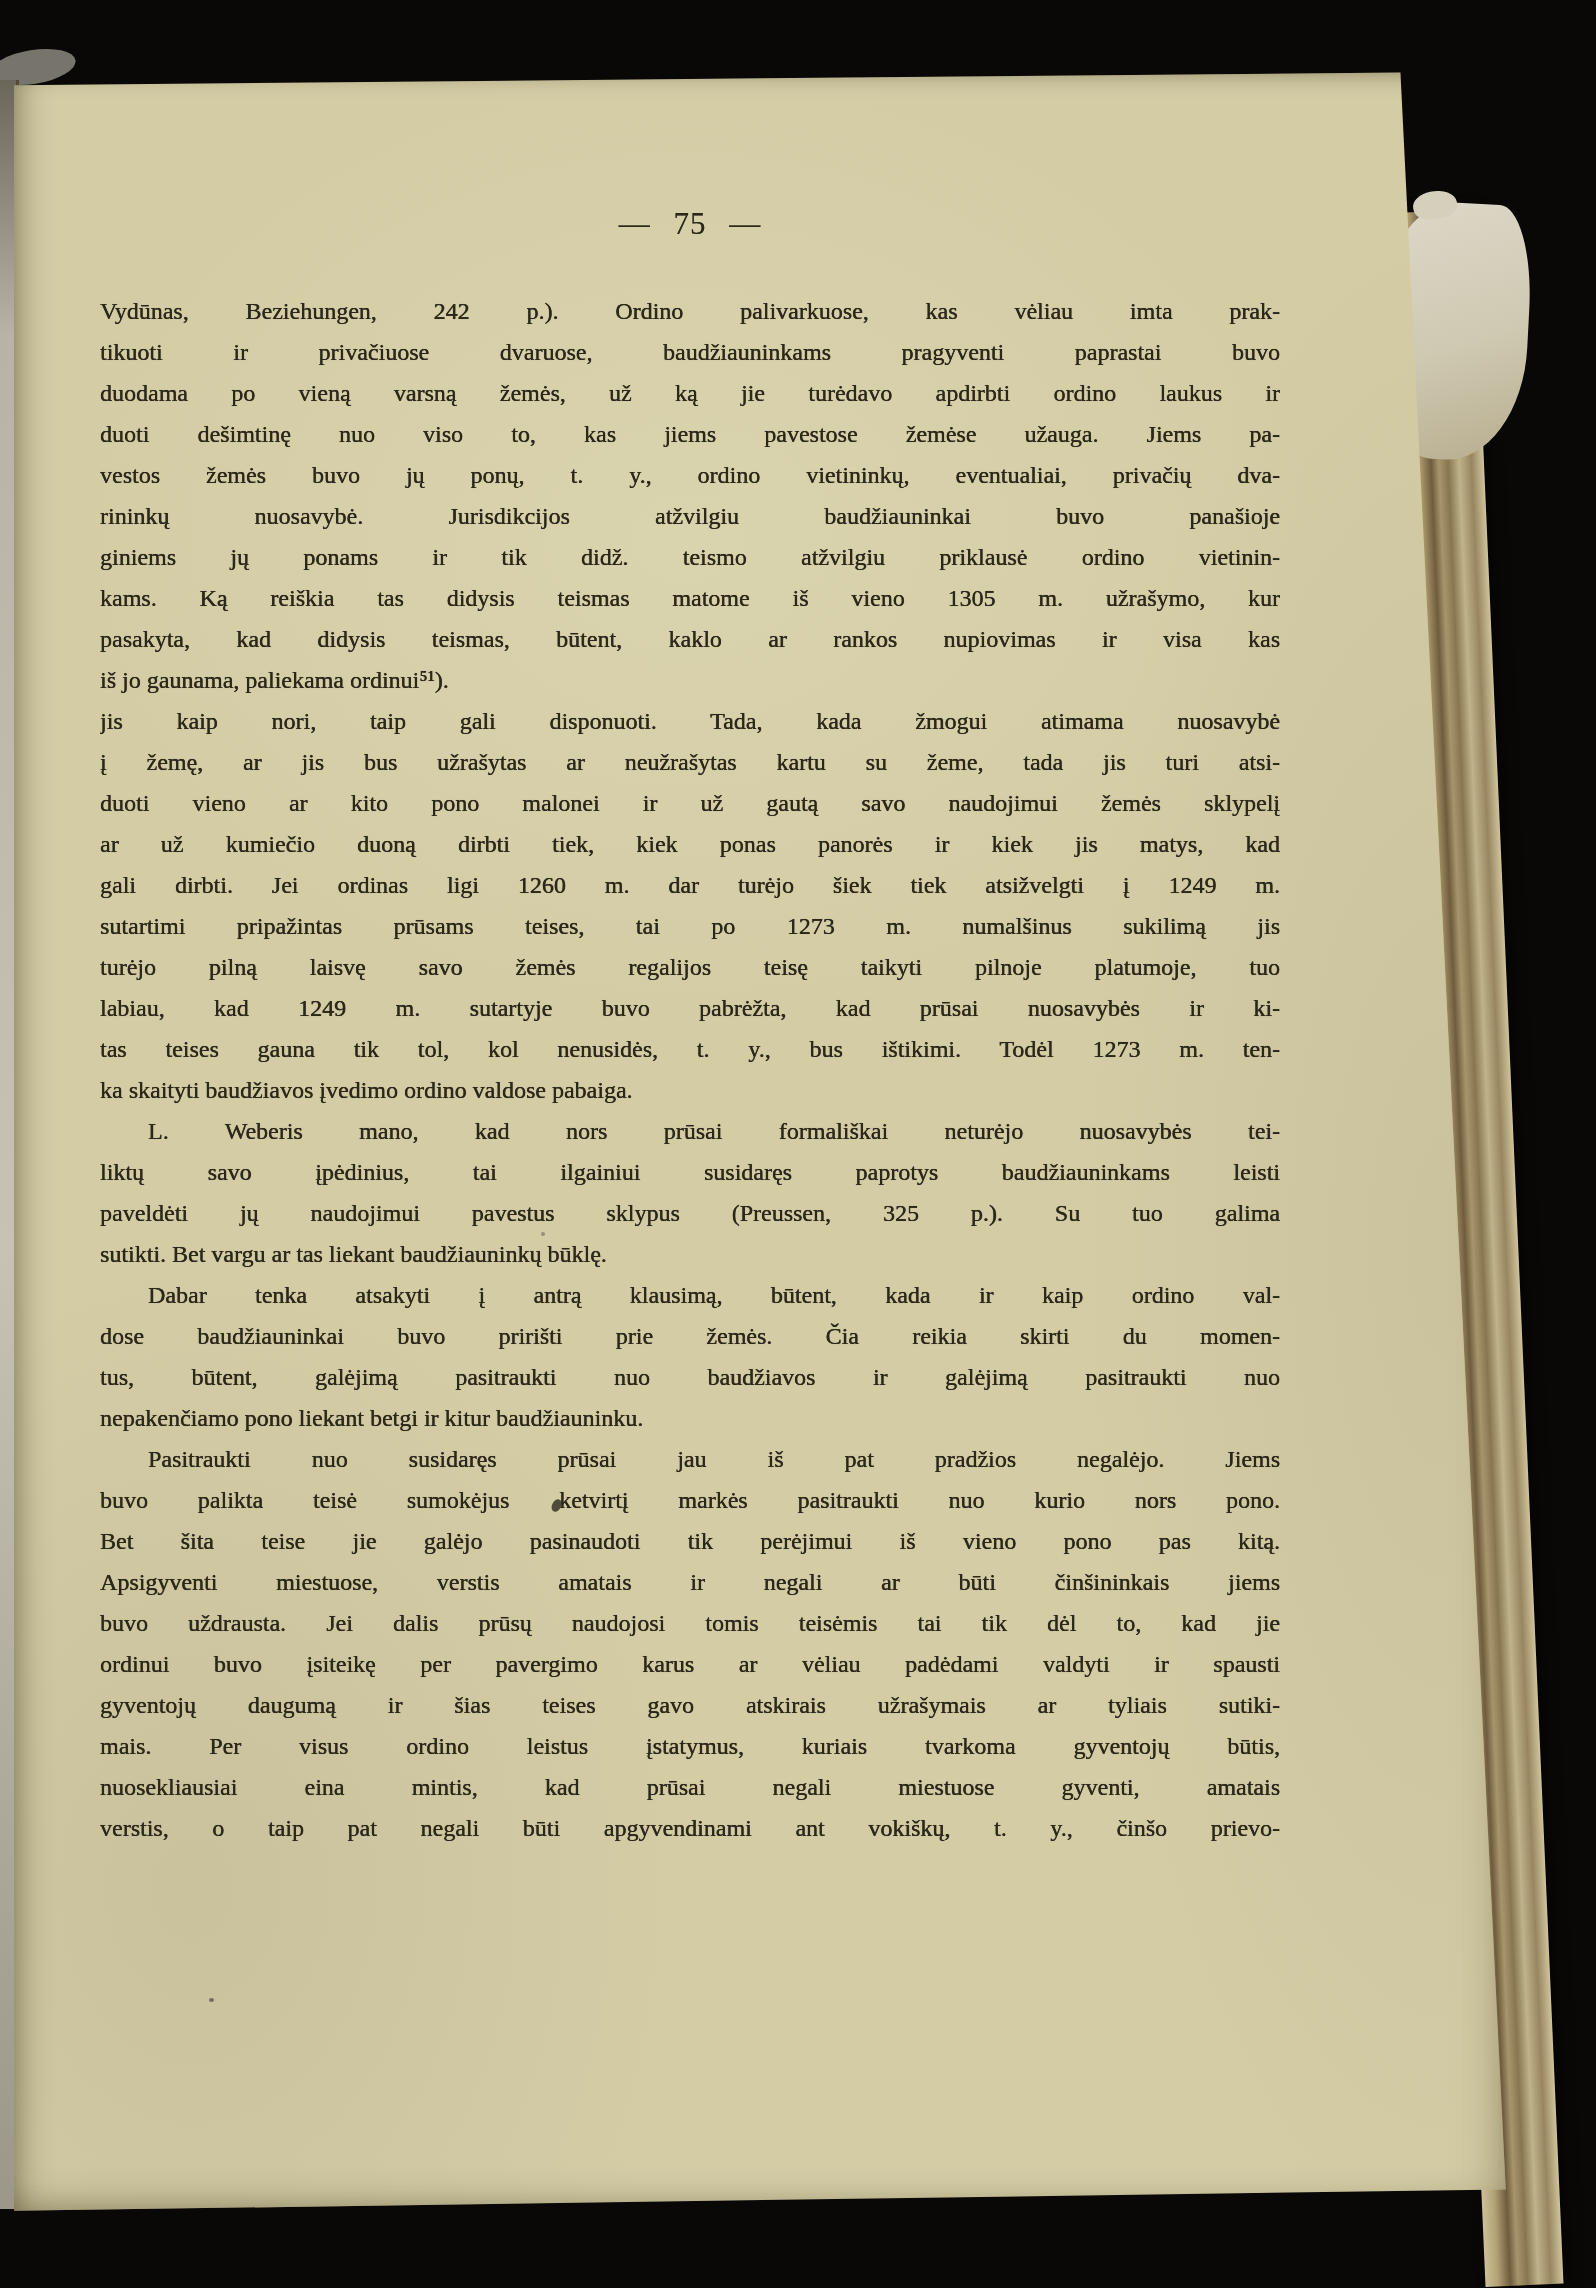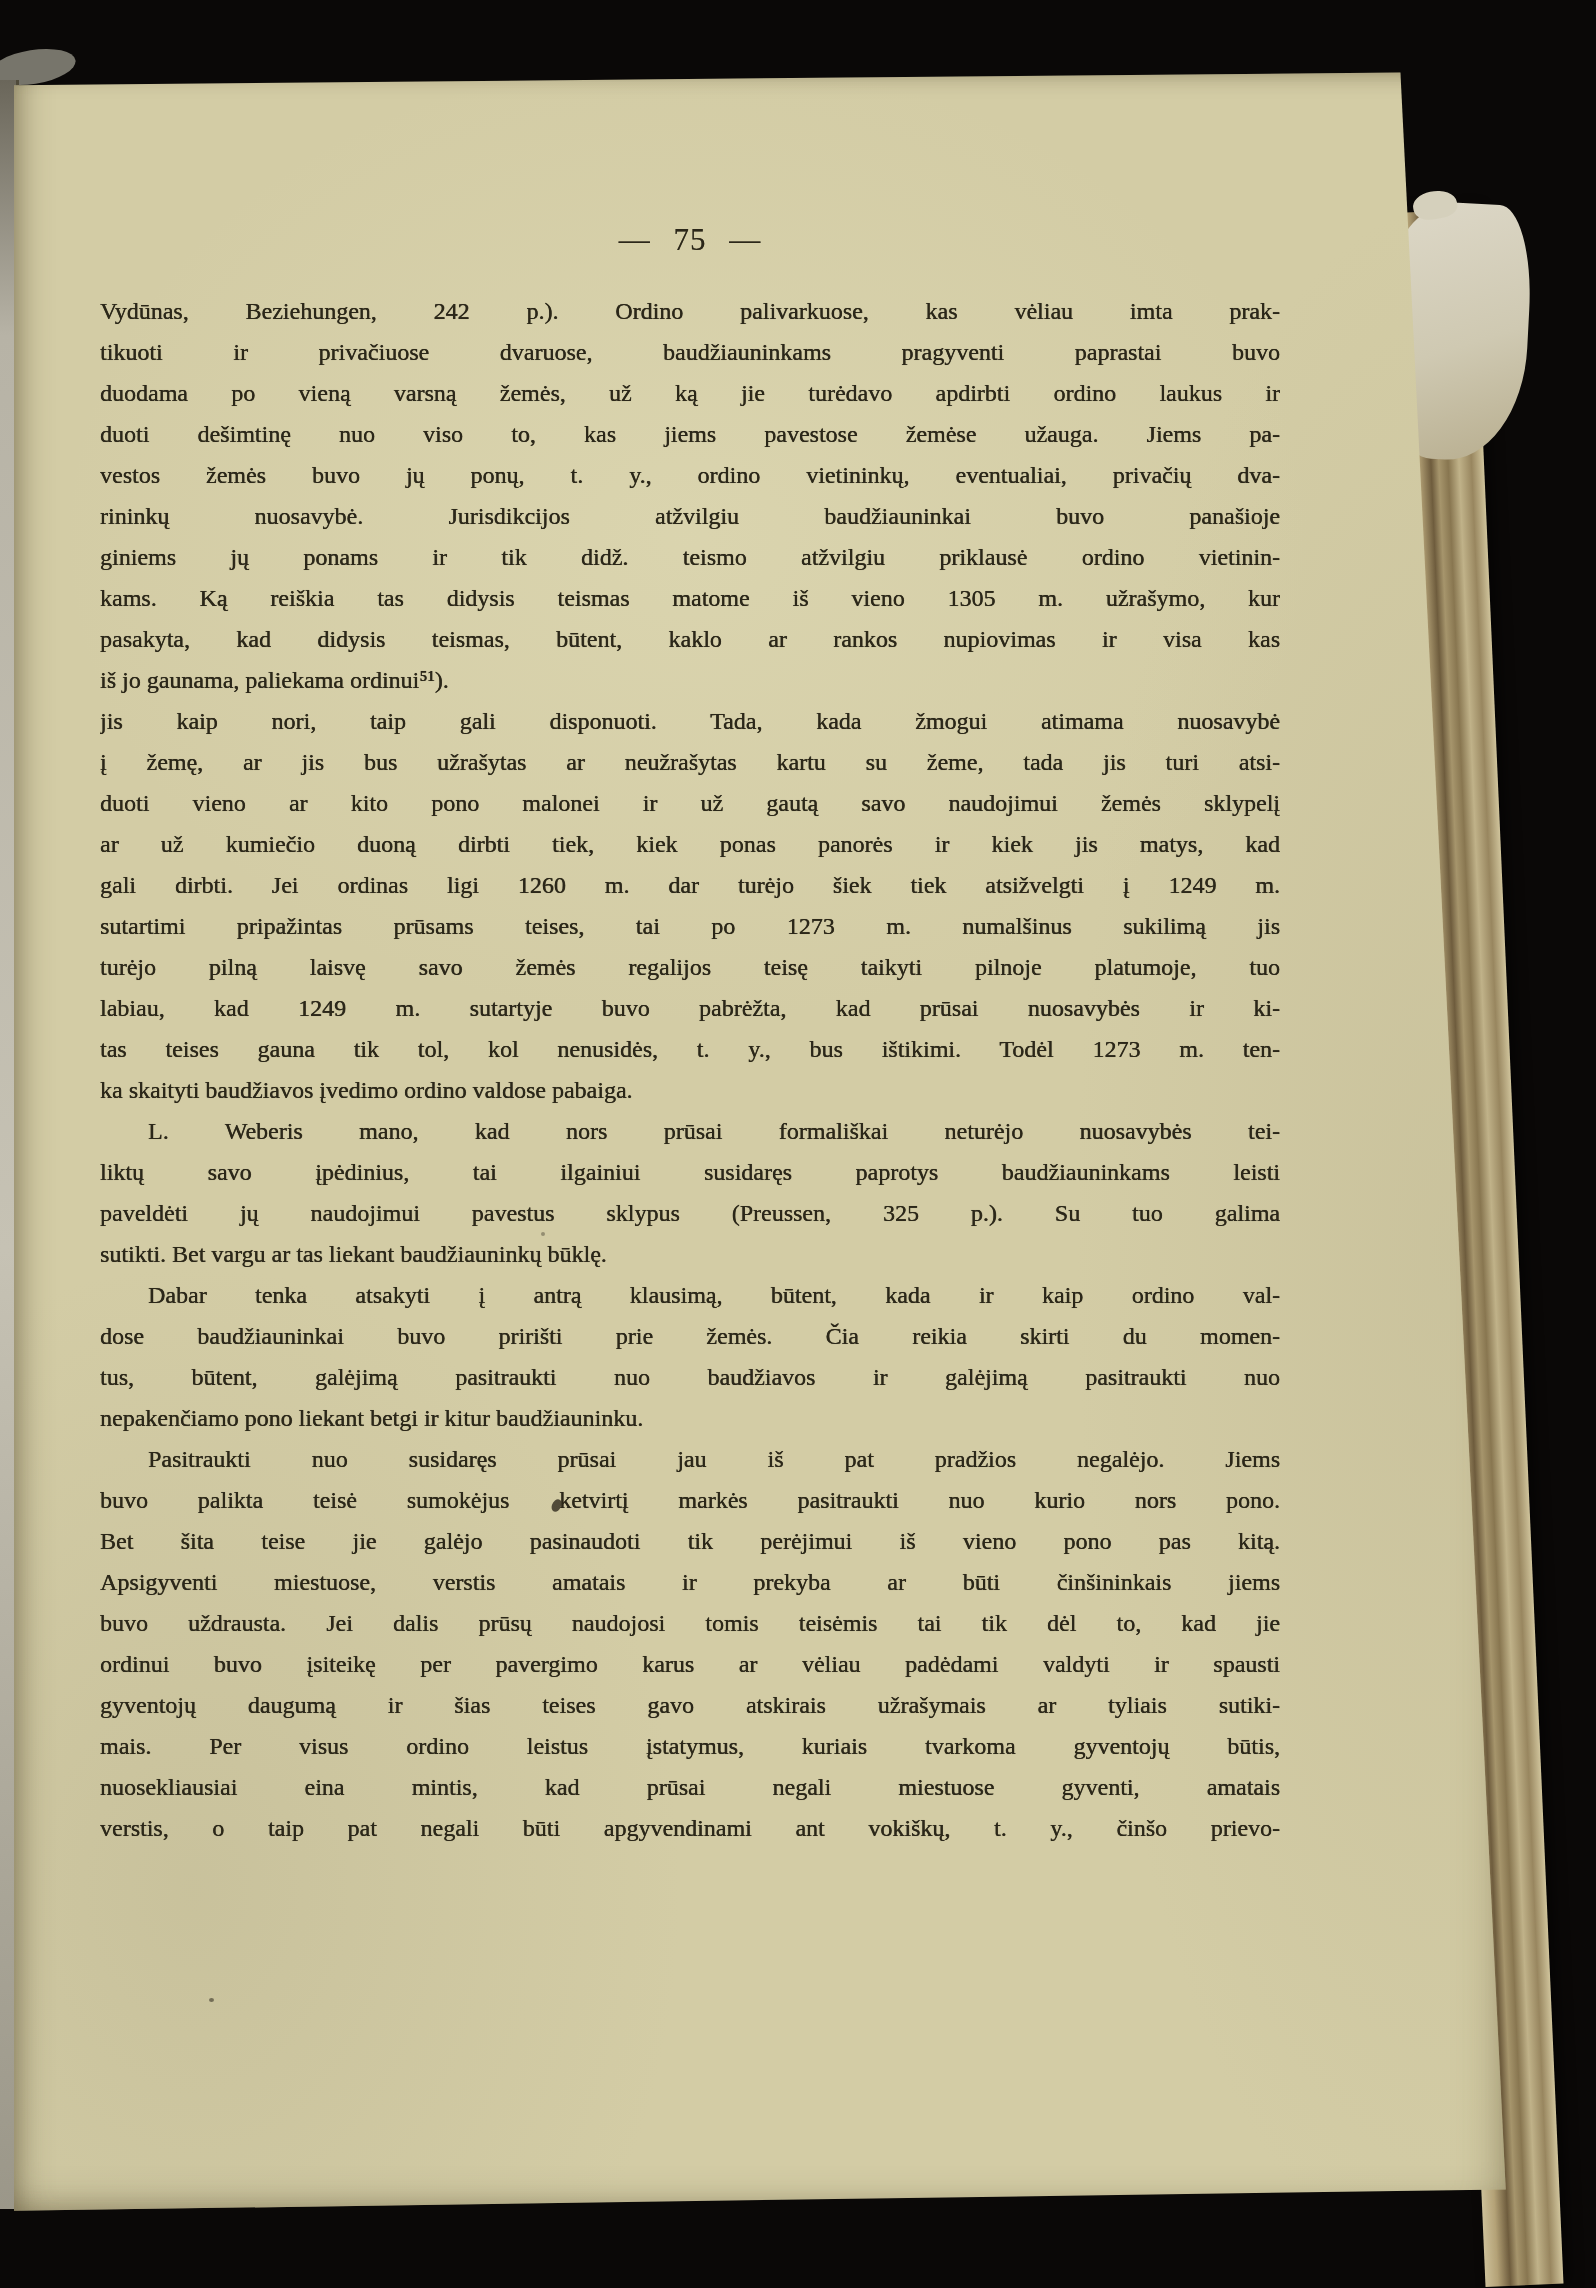--- a/index.html
+++ b/index.html
@@ -73,21 +73,21 @@
     clip-path: polygon(0% 0.9%, 92.8% 0.3%, 99.85% 98.9%, 0% 99.9%);
     box-shadow:
       inset 22px 0 34px -18px rgba(70,60,35,0.45),
       inset 0 18px 26px -16px rgba(60,50,30,0.55),
       inset -30px 0 46px -22px rgba(95,80,45,0.40),
       inset 0 -24px 40px -22px rgba(70,60,35,0.45);
   }
 
   .page-number {
     position: absolute;
-    left: 86px; top: 156px;
+    left: 86px; top: 140px;
     width: 1180px;
     text-align: center;
     font-size: 31px;
     color: #2b2719;
     word-spacing: 14px;
     letter-spacing: 1px;
     text-shadow: 0 0 0.6px rgba(43,39,25,0.55);
   }
 
   .text-column {
@@ -176,21 +176,21 @@
         <div class="line">liktų savo įpėdinius, tai ilgainiui susidaręs paprotys baudžiauninkams leisti</div>
         <div class="line">paveldėti jų naudojimui pavestus sklypus (Preussen, 325 p.).  Su tuo galima</div>
         <div class="line para-end">sutikti.  Bet vargu ar tas liekant baudžiauninkų būklę.</div>
         <div class="line indent">Dabar tenka atsakyti į antrą klausimą, būtent, kada ir kaip ordino val-</div>
         <div class="line">dose baudžiauninkai buvo pririšti prie žemės.  Čia reikia skirti du momen-</div>
         <div class="line">tus, būtent, galėjimą pasitraukti nuo baudžiavos ir galėjimą pasitraukti nuo</div>
         <div class="line para-end">nepakenčiamo pono liekant betgi ir kitur baudžiauninku.</div>
         <div class="line indent">Pasitraukti nuo susidaręs prūsai jau iš pat pradžios negalėjo.  Jiems</div>
         <div class="line">buvo palikta teisė sumokėjus ketvirtį markės pasitraukti nuo kurio nors pono.</div>
         <div class="line">Bet šita teise jie galėjo pasinaudoti tik perėjimui iš vieno pono pas kitą.</div>
-        <div class="line">Apsigyventi miestuose, verstis amatais ir prekyba ar būti činšininkais jiems</div>
+        <div class="line">Apsigyventi miestuose, verstis amatais ir negali ar būti činšininkais jiems</div>
         <div class="line">buvo uždrausta. Jei dalis prūsų naudojosi tomis teisėmis tai tik dėl to, kad jie</div>
         <div class="line">ordinui buvo įsiteikę per pavergimo karus ar vėliau padėdami valdyti ir spausti</div>
         <div class="line">gyventojų daugumą ir šias teises gavo atskirais užrašymais ar tyliais sutiki-</div>
         <div class="line">mais.  Per visus ordino leistus įstatymus, kuriais tvarkoma gyventojų būtis,</div>
         <div class="line">nuosekliausiai eina mintis, kad prūsai negali miestuose gyventi, amatais</div>
         <div class="line">verstis, o taip pat negali būti apgyvendinami ant vokiškų, t. y., činšo prievo-</div>
       </div>
 
     <div class="ink-blot"></div>
     <div class="speck-1"></div>

